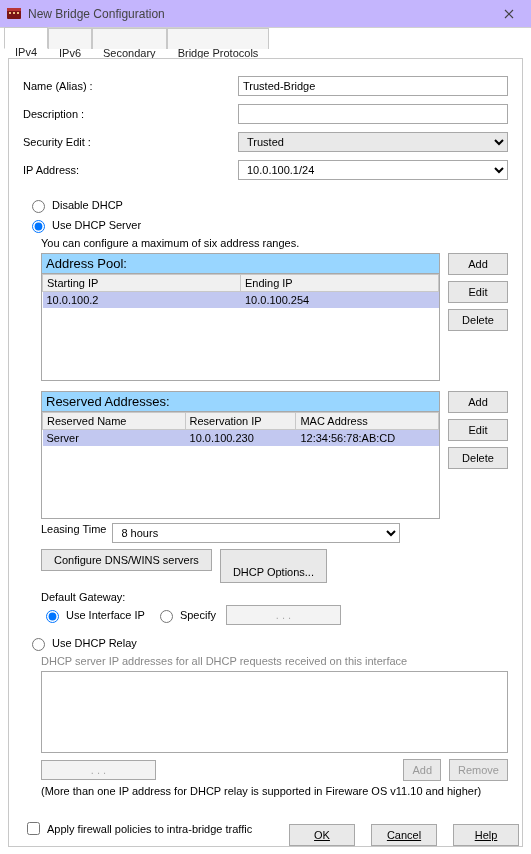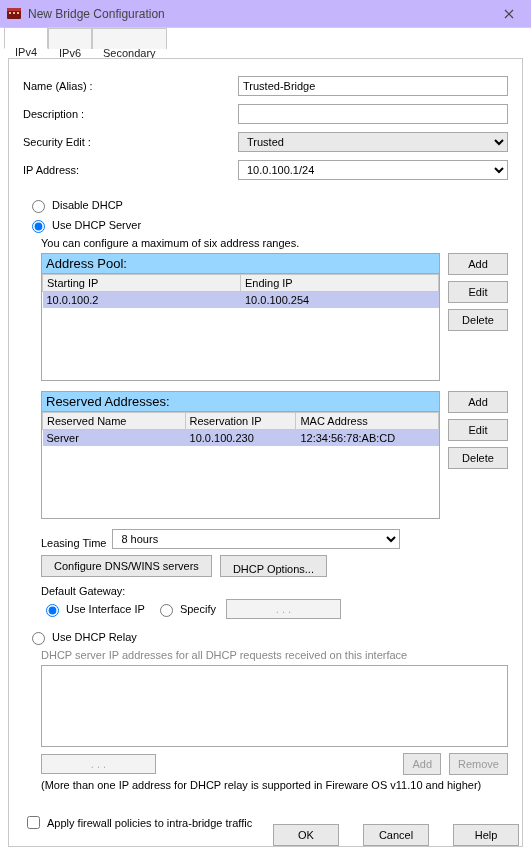--- a/index.html
+++ b/index.html
@@ -137,21 +137,21 @@
     padding: 2px 4px;
     font-size: 11px;
   }
   table.grid td {
     padding: 2px 4px;
     font-size: 11px;
     border-right: 1px solid transparent;
   }
   tr.selrow td { background: #c2c8f0; }
   .gap { height: 10px; }
-  .lease-row { display: flex; align-items: flex-end; gap: 6px; margin-top: 10px;}
+  .lease-row { display: flex; align-items: flex-start; gap: 6px; margin-top: 4px;}
   .btn-row { display: flex; gap: 8px; margin-top: 6px;}
   .gw-row {
     display: flex; align-items: center; gap: 10px; margin-top: 2px;
   }
   .ipfield {
     display: inline-flex;
     border: 1px solid #a8a8a8;
     background: #fff;
     height: 20px;
     align-items: center;
@@ -167,21 +167,21 @@
     margin-top: 4px;
     background: #fff;
   }
   .relay-actions {
     display: flex; align-items: center; gap: 8px; margin-top: 6px;
   }
   .grey { color: #888; }
   .footer {
     position: absolute;
     bottom: 8px; right: 12px;
-    display: flex; gap: 24px;
+    display: flex; gap: 16px; text-decoration: underline;
   }
   .footer .btn { width: 66px; }
   label { cursor: default; }
   .chk { width: 13px; height: 13px; }
 </style>
 </head>
 <body>
 
 <div class="titlebar">
   <span class="icon">
@@ -198,20 +198,21 @@
     <svg width="10" height="10" viewBox="0 0 10 10">
         <path d="M1 1 L9 9 M9 1 L1 9" stroke="currentColor" stroke-width="1.2"></path>
       </svg>
   </div>
 </div>
 
 <div class="tabs">
   <div class="tab active">IPv4</div>
   <div class="tab">IPv6</div>
   <div class="tab">Secondary</div>
+  <div class="tab">Bridge Protocols</div>
 </div>
 
 <div class="outer">
   <div class="content">
 
     <div class="formrow">
       <div class="label">Name (Alias) :</div>
       <div class="field"><input type="text" class="fullw" value="Trusted-Bridge" style=""></div>
     </div>
     <div class="formrow">
@@ -296,21 +297,21 @@
         </div>
       </div>
 
       <div class="lease-row">
         <span>Leasing Time</span>
         <select class="white" style="width:288px"><option>8 hours</option></select>
       </div>
 
       <div class="btn-row">
         <button class="btn" style="padding:0 12px">Configure DNS/WINS servers</button>
-        <button class="btn" style="padding:7px 12px">DHCP Options...</button>
+        <button class="btn" style="padding:16px 12px">DHCP Options...</button>
       </div>
 
       <div style="margin-top:8px">Default Gateway:</div>
       <div class="gw-row">
         <span class="radio-row">
           <input type="radio" name="gw" checked="" style="">
           <label>Use Interface IP</label>
         </span>
         <span class="radio-row">
           <input type="radio" name="gw" style="">

